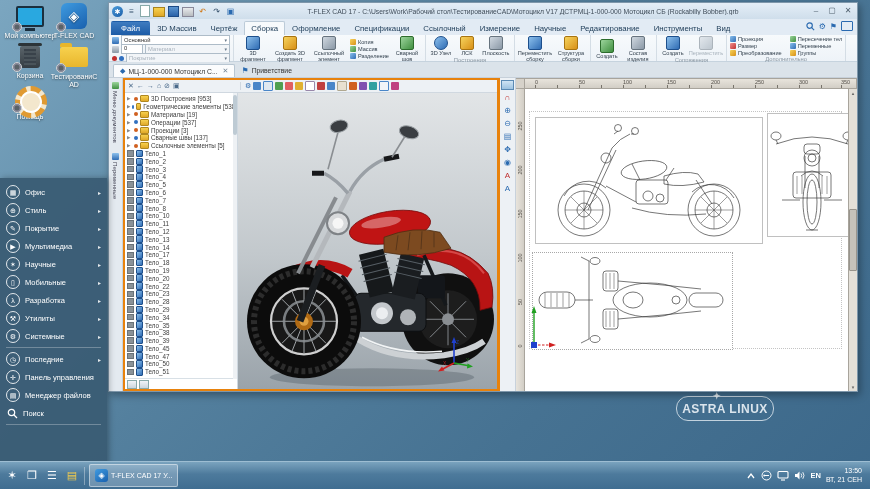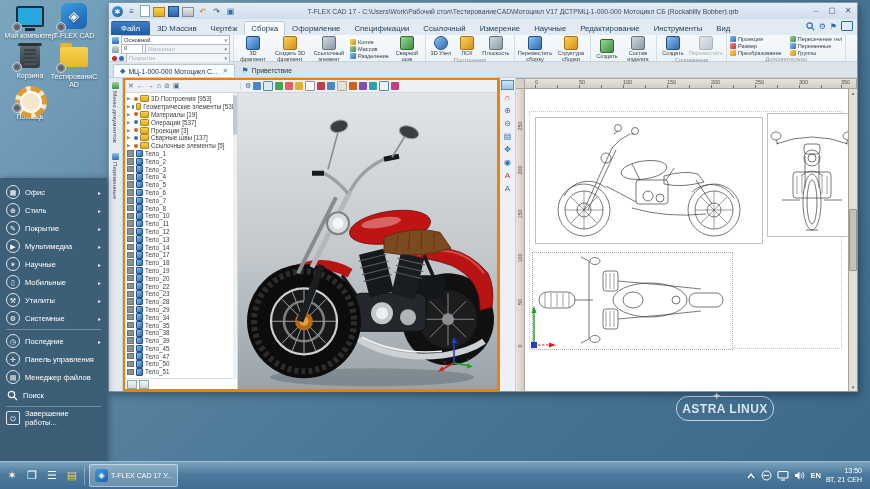--- a/index.html
+++ b/index.html
@@ -980,20 +980,25 @@
         <span class="circ">✶</span>
         <span>Научные</span>
         <span class="arr">▸</span>
       </div>
     <div class="mi">
         <span class="circ">▯</span>
         <span>Мобильные</span>
         <span class="arr">▸</span>
       </div>
     <div class="mi">
+        <span class="circ">λ</span>
+        <span>Разработка</span>
+        <span class="arr">▸</span>
+      </div>
+    <div class="mi">
         <span class="circ">⚒</span>
         <span>Утилиты</span>
         <span class="arr">▸</span>
       </div>
     <div class="mi">
         <span class="circ">⚙</span>
         <span>Системные</span>
         <span class="arr">▸</span>
       </div>
     <div class="msep"></div>
@@ -1013,24 +1018,20 @@
     <div class="mi">
       <span class="circ" style="border:none">
           <svg width="11" height="11" viewBox="0 0 11 11">
             <circle cx="4.5" cy="4.5" r="3.2" fill="none" stroke="#fff" stroke-width="1.2"></circle>
             <line x1="7" y1="7" x2="10" y2="10" stroke="#fff" stroke-width="1.2"></line>
           </svg>
         </span>
       <span>Поиск</span>
     </div>
     <div class="msep"></div>
-    <div class="mi">
-        <span class="circ" style="border-radius:2px">⏻</span>
-        <span>Завершение работы...</span>
-      </div>
   </div>
 
   <div class="taskbar">
     <span class="tbi">✶</span>
     <span class="tbi">❐</span>
     <span class="tbi">☰</span>
     <span class="tbi" style="color:#f2cb4e">▤</span>
     <span class="tbsep"></span>
     <div class="taskbtn">
       <span class="tfi">◈</span>

